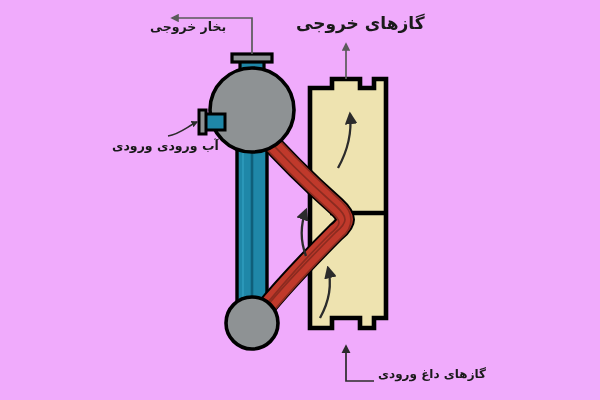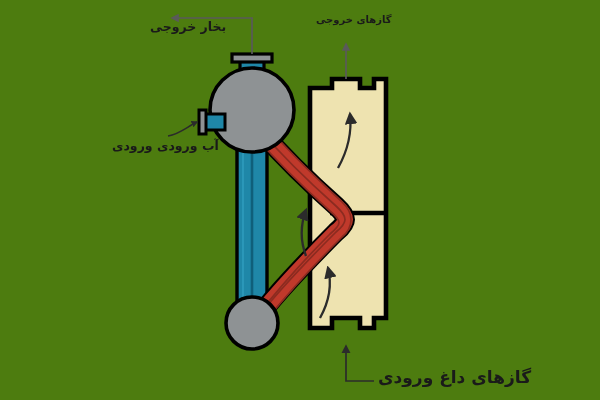--- a/index.html
+++ b/index.html
@@ -10,43 +10,43 @@
   body {
     width: 600px;
     height: 400px;
     font-family: "DejaVu Sans", sans-serif;
     overflow: hidden;
   }
   #stage {
     position: relative;
     width: 600px;
     height: 400px;
-    background: #4d7c0f;
+    background: #f0abfc;
   }
   #diagram {
     position: absolute;
     left: 0;
     top: 0;
     width: 600px;
     height: 400px;
   }
   .lbl {
     position: absolute;
     font-family: "DejaVu Sans", sans-serif;
     font-weight: bold;
     color: #1a1a1a;
     white-space: nowrap;
     direction: rtl;
     unicode-bidi: bidi-override;
     line-height: 1.1;
   }
   #label-steam-outlet  { left: 150px; top: 20px;  font-size: 12.5px; }
-  #label-flue-outlet   { left: 316px; top: 14px;  font-size: 10px; }
+  #label-flue-outlet   { left: 296px; top: 14px;  font-size: 17px; }
   #label-feedwater     { left: 112px; top: 139px; font-size: 12.5px; }
-  #label-hot-gas-inlet { left: 378px; top: 368px; font-size: 17px; }
+  #label-hot-gas-inlet { left: 378px; top: 368px; font-size: 12px; }
 </style>
 </head>
 <body>
 
 <div id="stage">
 
   <svg id="diagram" viewBox="0 0 600 400">
 
     <g>
       <path d="M 310 88

